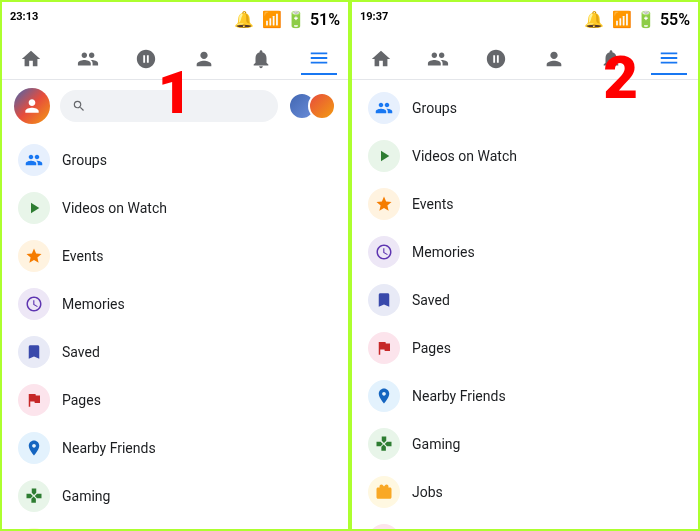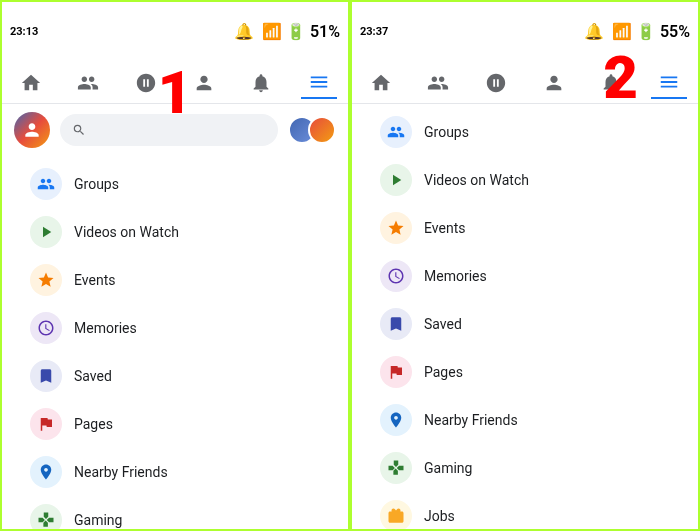--- a/index.html
+++ b/index.html
@@ -19,22 +19,21 @@
       display: flex;
       flex-direction: column;
       position: relative;
       overflow: hidden;
     }
 
     
     .status-bar {
       display: flex;
       justify-content: space-between;
-      align-items: center;
-      padding: 20px 8px;
+      padding: 8px 8px;
       font-size: 11px;
       font-weight: 600;
       color: #000;
       background: #fff;
     }
     .status-left { font-weight: 700; }
     .status-right {
       display: flex;
       align-items: center;
       gap: 3px;
@@ -93,21 +92,21 @@
       padding: 0 12px;
       gap: 6px;
       color: #65676b;
       font-size: 13px;
     }
 
     
     .menu-list {
       flex: 1;
       overflow-y: auto;
-      padding: 4px 16px;
+      padding: 4px 4px;
       text-align: center;
     }
     .menu-item {
       display: flex;
       align-items: center;
       padding: 8px 12px;
       gap: 12px;
       cursor: pointer;
     }
     .menu-icon {
@@ -278,21 +277,21 @@
       </div>
       <span class="menu-label">Jobs</span>
     </div>
 
   </div>
 </div>
 
 <div class="phone-panel">
 
   <div class="status-bar">
-    <span class="status-left">23:37</span>
+    <span class="status-left">19:37</span>
     <span class="status-right">🔔 &nbsp;📶&nbsp;🔋 55%</span>
   </div>
 
   <div class="nav-bar">
     <div class="nav-icon">
       <svg width="22" height="22" viewBox="0 0 24 24" fill="#65676b">
           <path d="M10 20v-6h4v6h5v-8h3L12 3 2 12h3v8z"></path>
         </svg>
     </div>
     <div class="nav-icon">

